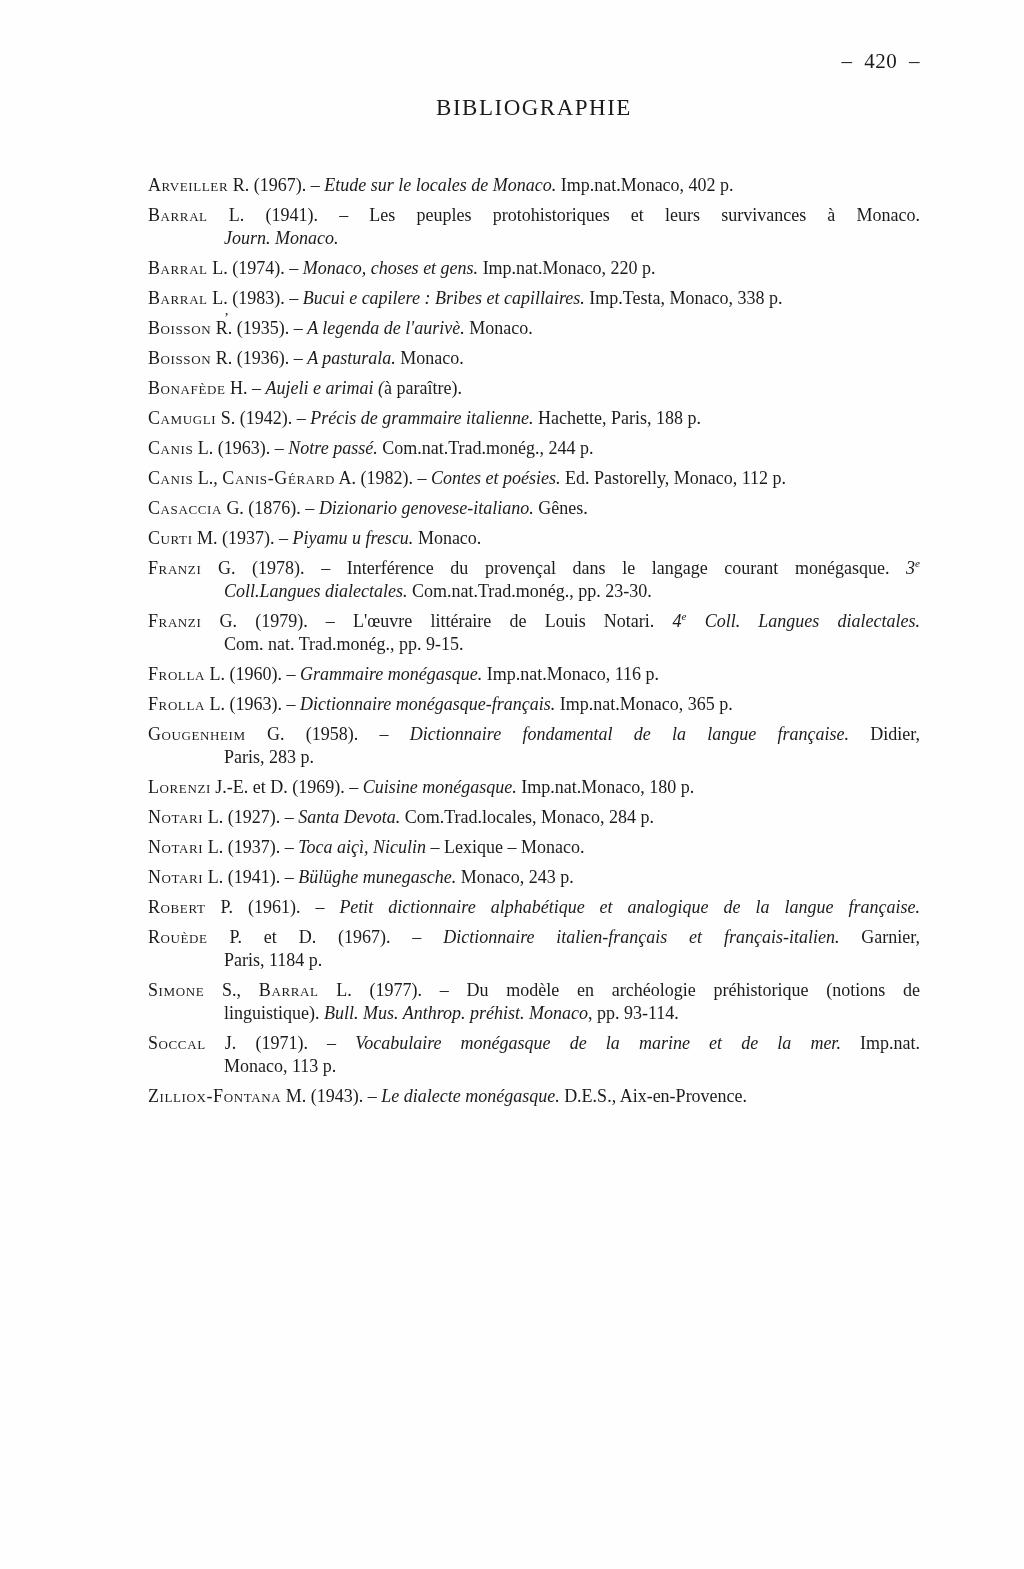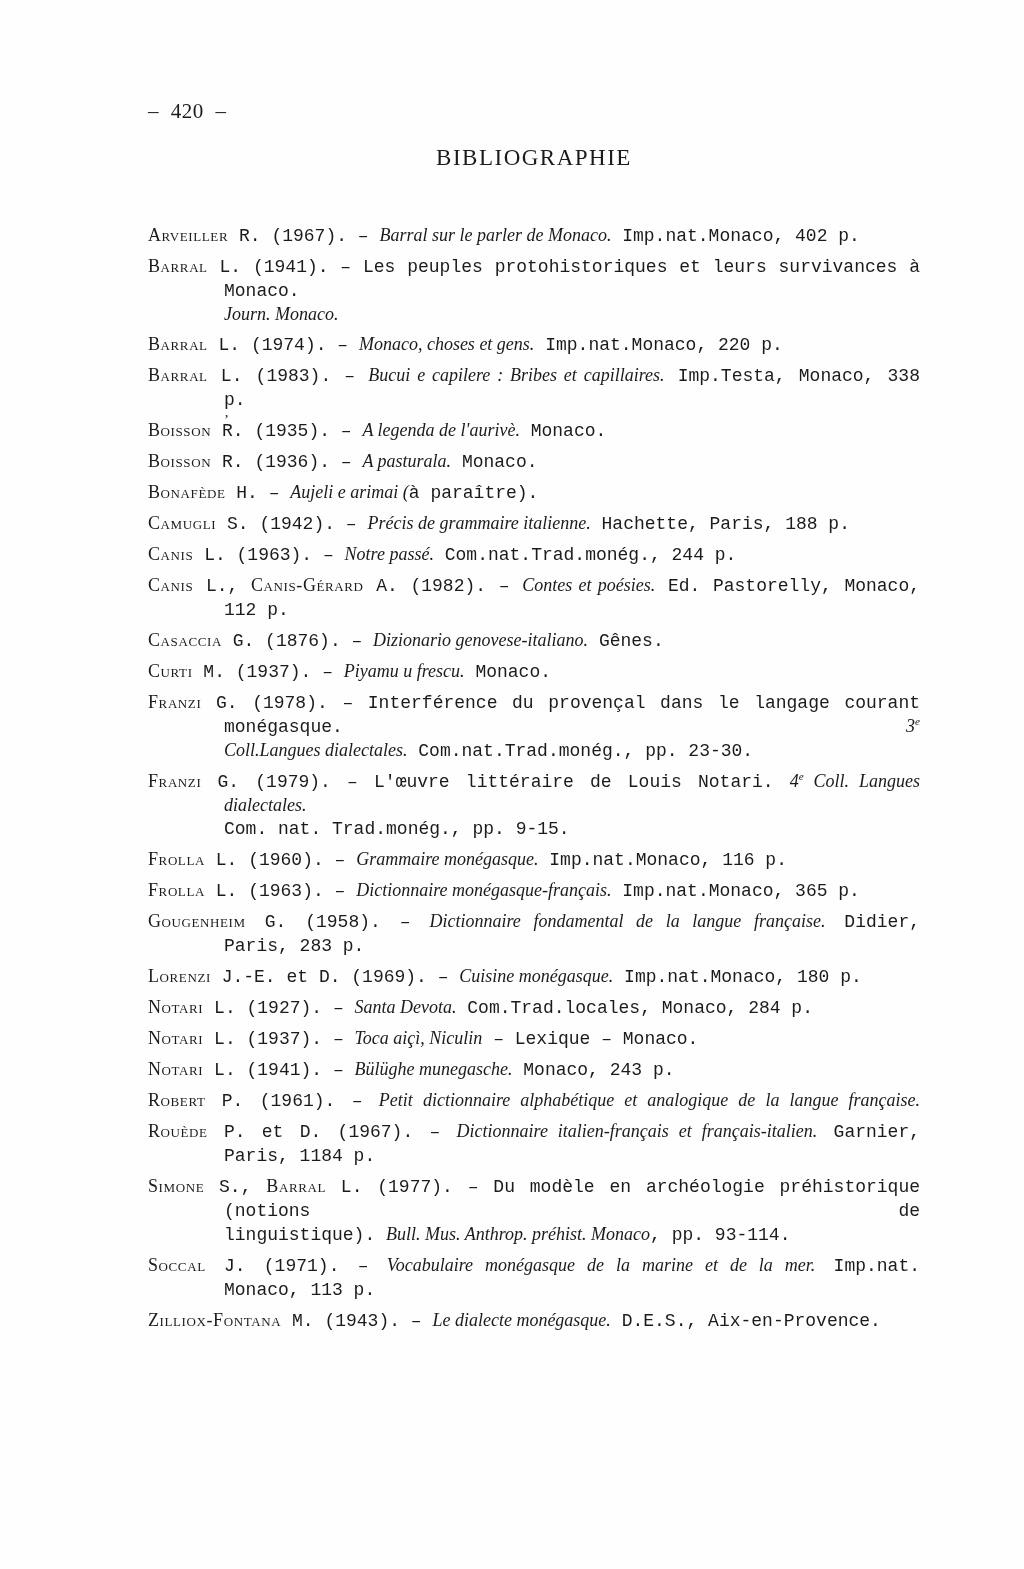--- a/index.html
+++ b/index.html
@@ -16,22 +16,22 @@
     color: #1b1b1b;
     overflow: hidden;
   }
   .content {
     position: absolute;
     left: 148px;
     top: 0;
     width: 772px;
   }
   .pagenum {
-    margin-top: 98px;
-    text-align: left;
+    margin-top: 48px;
+    text-align: right;
     font-size: 21px;
     line-height: 26px;
     word-spacing: 6px;
     letter-spacing: 0.5px;
   }
   .title {
     margin: 20px 0 0 0;
     text-align: center;
     font-size: 23px;
     font-weight: normal;
@@ -56,21 +56,21 @@
   p.entry .line:first-child {
     text-indent: -76px;
   }
   p.entry .line.fill {
     text-align-last: justify;
   }
   .sc {
     font-variant: small-caps;
     letter-spacing: 0.6px;
   }
-  .r { font-style: normal; font-family: Liberation Mono, monospace; }
+  .r { font-style: normal; }
   .i { font-style: italic; }
   .sup {
     font-style: italic;
     font-size: 0.62em;
     vertical-align: super;
     line-height: 0;
   }
   
   p.entry.artifact::before {
     content: "\2019";
@@ -83,21 +83,21 @@
 </style>
 </head>
 <body>
 
 <div class="page">
   <div class="content">
     <div class="pagenum">– 420 –</div>
     <h1 class="title">BIBLIOGRAPHIE</h1>
     <div class="bib" id="bib-list">
         <p class="entry">
-          <span class="line"><span class="sc">Arveiller</span><span class="r"> R. (1967). – </span><span class="i">Barral sur le parler de Monaco.</span><span class="r"> Imp.nat.Monaco, 402 p.</span></span>
+          <span class="line"><span class="sc">Arveiller</span><span class="r"> R. (1967). – </span><span class="i">Etude sur le locales de Monaco.</span><span class="r"> Imp.nat.Monaco, 402 p.</span></span>
         </p>
         <p class="entry">
           <span class="line fill"><span class="sc">Barral</span><span class="r"> L. (1941). – Les peuples protohistoriques et leurs survivances à Monaco.</span></span>
           <span class="line"><span class="i">Journ. Monaco.</span></span>
         </p>
         <p class="entry">
           <span class="line"><span class="sc">Barral</span><span class="r"> L. (1974). – </span><span class="i">Monaco, choses et gens.</span><span class="r"> Imp.nat.Monaco, 220 p.</span></span>
         </p>
         <p class="entry">
           <span class="line"><span class="sc">Barral</span><span class="r"> L. (1983). – </span><span class="i">Bucui e capilere : Bribes et capillaires.</span><span class="r"> Imp.Testa, Monaco, 338 p.</span></span>

